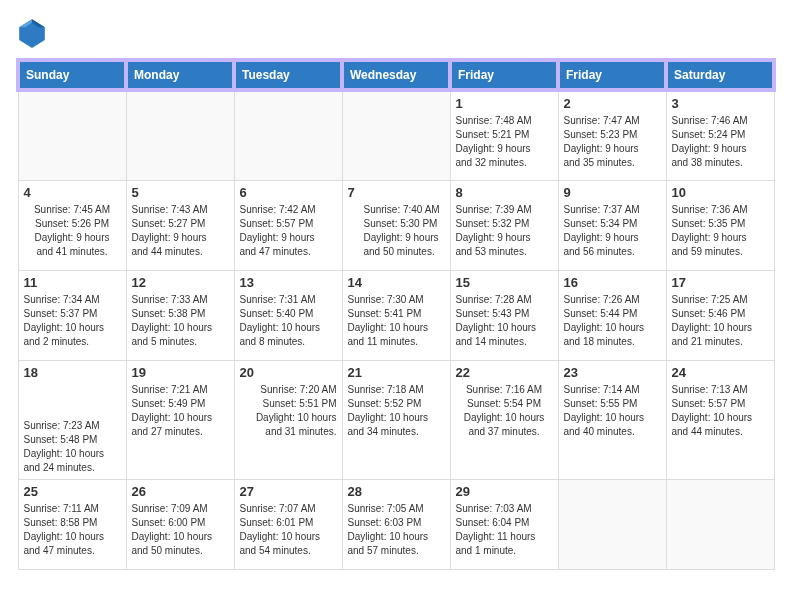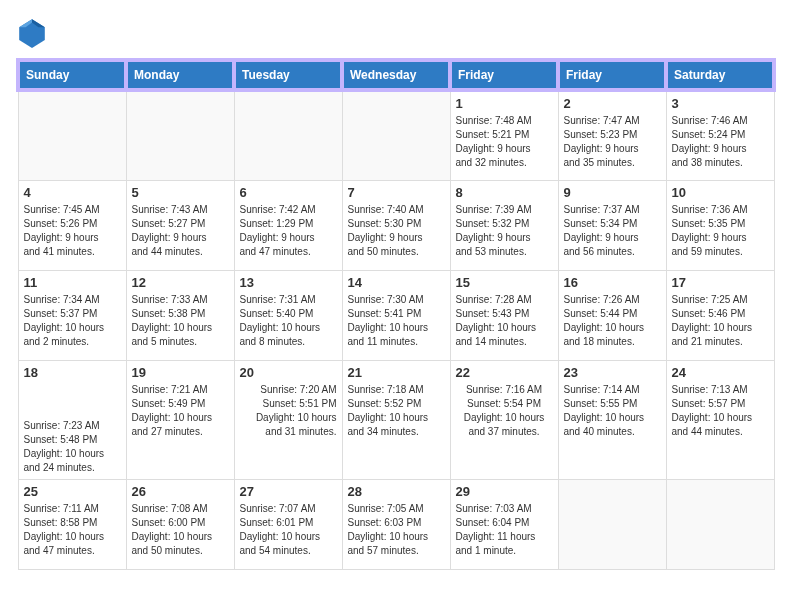--- a/index.html
+++ b/index.html
@@ -140,42 +140,42 @@
           <span class="day-number">3</span>
           <div class="day-info" style="white-space: pre-line;">Sunrise: 7:46 AM
 Sunset: 5:24 PM
 Daylight: 9 hours
 and 38 minutes.</div>
         </td>
       </tr>
       <tr>
         <td>
           <span class="day-number">4</span>
-          <div class="day-info" style="white-space: pre-line;">Sunrise: 7:45 AM
+          <div class="day-info" style="white-space: pre-line; text-align: center;">Sunrise: 7:45 AM
 Sunset: 5:26 PM
 Daylight: 9 hours
 and 41 minutes.</div>
         </td>
         <td>
           <span class="day-number">5</span>
           <div class="day-info" style="white-space: pre-line;">Sunrise: 7:43 AM
 Sunset: 5:27 PM
 Daylight: 9 hours
 and 44 minutes.</div>
         </td>
         <td>
           <span class="day-number">6</span>
           <div class="day-info" style="white-space: pre-line;">Sunrise: 7:42 AM
-Sunset: 1:29 PM
+Sunset: 5:57 PM
 Daylight: 9 hours
 and 47 minutes.</div>
         </td>
         <td>
           <span class="day-number">7</span>
-          <div class="day-info" style="white-space: pre-line;">Sunrise: 7:40 AM
+          <div class="day-info" style="white-space: pre-line; margin-left: 16px;">Sunrise: 7:40 AM
 Sunset: 5:30 PM
 Daylight: 9 hours
 and 50 minutes.</div>
         </td>
         <td>
           <span class="day-number">8</span>
           <div class="day-info" style="white-space: pre-line;">Sunrise: 7:39 AM
 Sunset: 5:32 PM
 Daylight: 9 hours
 and 53 minutes.</div>
@@ -300,21 +300,21 @@
       <tr>
         <td>
           <span class="day-number">25</span>
           <div class="day-info" style="white-space: pre-line;">Sunrise: 7:11 AM
 Sunset: 8:58 PM
 Daylight: 10 hours
 and 47 minutes.</div>
         </td>
         <td>
           <span class="day-number">26</span>
-          <div class="day-info" style="white-space: pre-line;">Sunrise: 7:08 AM
+          <div class="day-info" style="white-space: pre-line;">Sunrise: 7:09 AM
 Sunset: 6:00 PM
 Daylight: 10 hours
 and 50 minutes.</div>
         </td>
         <td>
           <span class="day-number">27</span>
           <div class="day-info" style="white-space: pre-line;">Sunrise: 7:07 AM
 Sunset: 6:01 PM
 Daylight: 10 hours
 and 54 minutes.</div>

